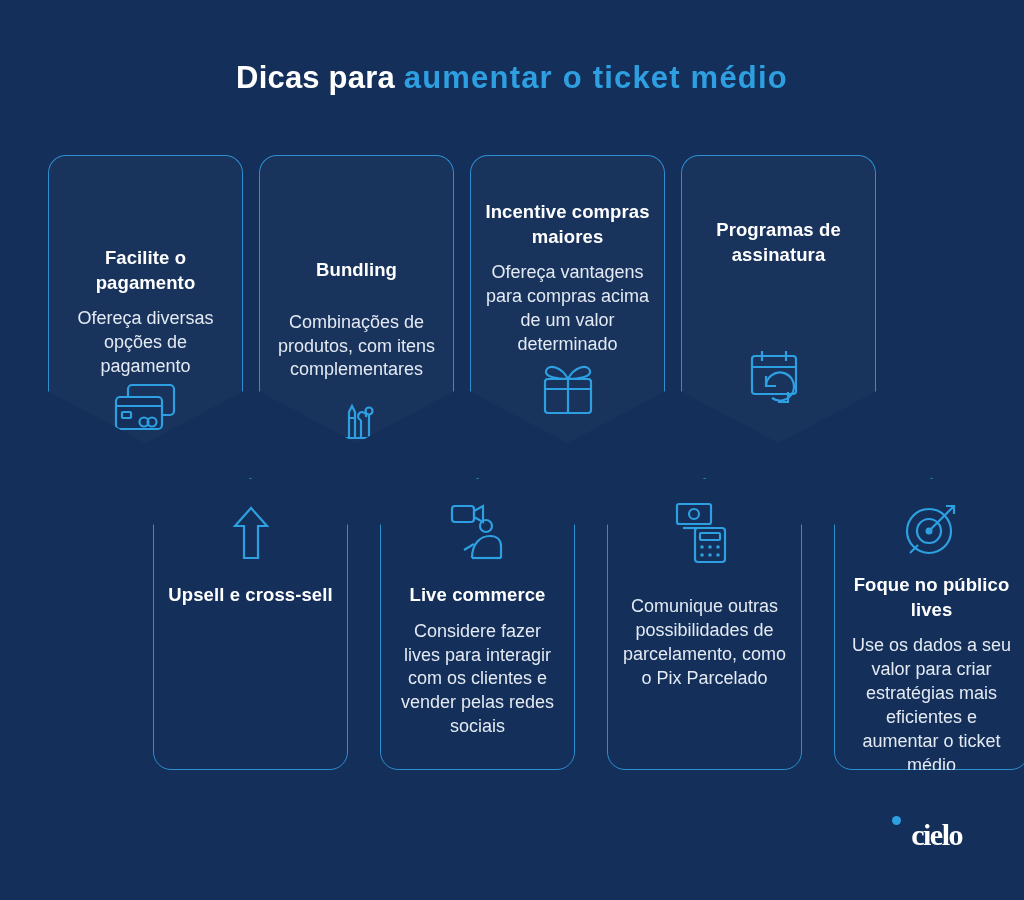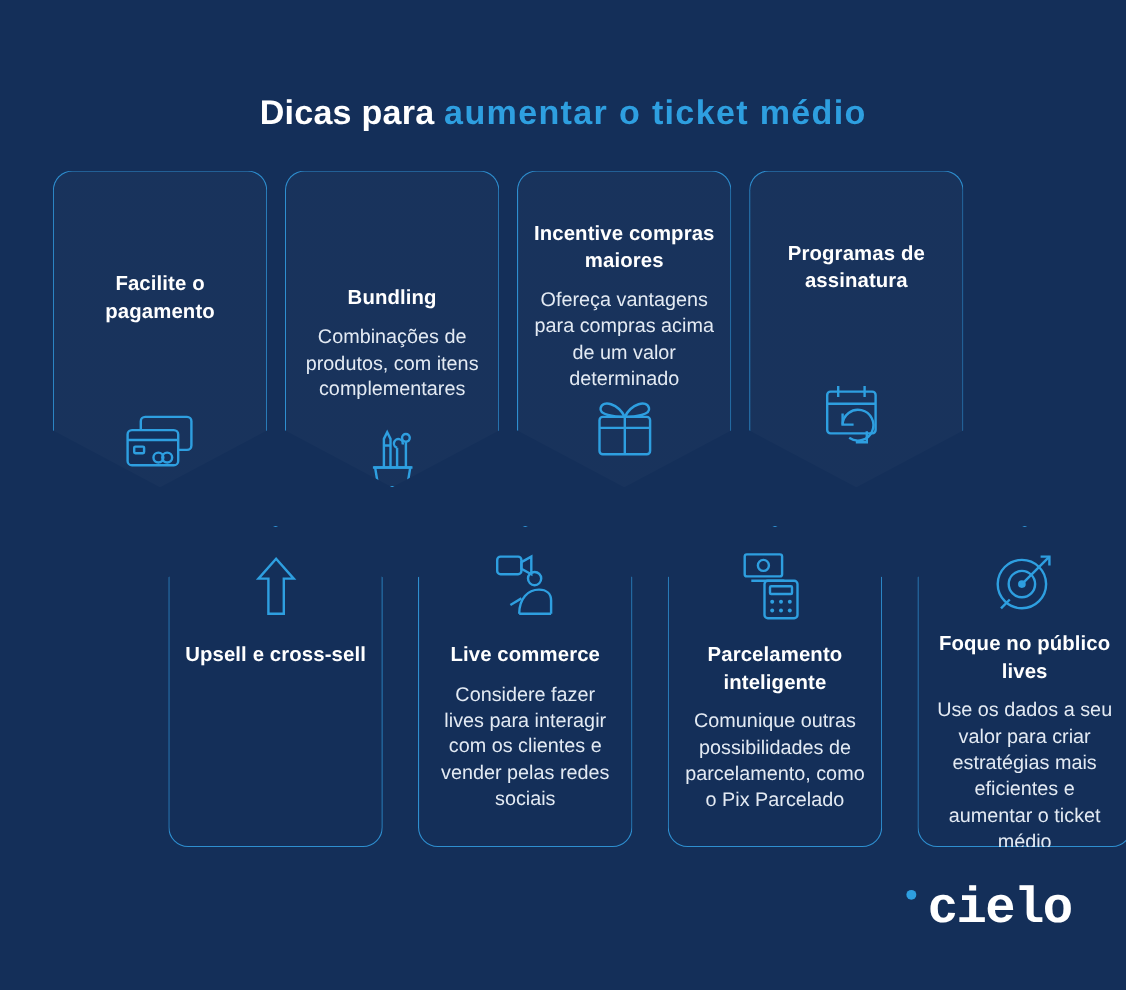--- a/index.html
+++ b/index.html
@@ -17,21 +17,21 @@
   .page {
     position: relative;
     width: 1024px;
     height: 900px;
     background: #142f59;
   }
 
   
   .title {
     position: absolute;
-    top: 85px;
+    top: 60px;
     left: 0;
     width: 1024px;
     text-align: center;
     font-size: 31px;
     font-weight: bold;
     letter-spacing: 0.2px;
     color: #ffffff;
   }
   .title .accent {
     color: #2e9fe0;
@@ -120,34 +120,34 @@
   .card-down .icon-box { margin-bottom: 64px; }
   .card-up .icon-box {
     margin-top: 0;
     margin-bottom: 8px;
     height: 82px;
   }
   .icon-box svg { display: block; }
 
   
   .nudge-1 { padding-top: 64px; text-align: center; }
-  .nudge-2 { padding-top: 76px; }
+  .nudge-2 { padding-top: 76px; gap: 16px; }
   .nudge-3 { padding-top: 18px; }
   .nudge-4 { padding-top: 36px; }
 
   
   .logo {
     position: absolute;
-    right: 50px;
+    right: 62px;
     bottom: 48px;
     color: #ffffff;
-    font-size: 46px;
+    font-size: 30px;
     font-weight: bold;
     letter-spacing: -1.5px;
-    font-family: Liberation Mono, monospace;
+    font-family: Liberation Serif, serif;
   }
   .logo .dot {
     display: inline-block;
     width: 9px;
     height: 9px;
     border-radius: 50%;
     background: #2e9fe0;
     position: relative;
     top: -20px;
     left: -19px;
@@ -161,20 +161,21 @@
 
   <div class="title">
     <span>Dicas para </span><span class="accent">aumentar o ticket médio</span>
   </div>
 
   <div class="row row-top">
 
     <div class="card card-down">
       <div class="card-inner nudge-1">
         <div class="card-title">Facilite o pagamento</div>
+        <div class="card-desc">Ofereça diversas opções de pagamento</div>
         <div class="icon-box">
           <svg width="76" height="64" viewBox="0 0 76 64" fill="none" stroke="#2e9fe0" stroke-width="2.2">
             <rect x="20" y="6" width="46" height="30" rx="4"></rect>
             <rect x="8" y="18" width="46" height="32" rx="4" fill="#142f59"></rect>
             <line x1="8" y1="27" x2="54" y2="27"></line>
             <rect x="14" y="33" width="9" height="6" rx="1"></rect>
             <circle cx="36" cy="43" r="4.5"></circle>
             <circle cx="44" cy="43" r="4.5"></circle>
           </svg>
         </div>
@@ -274,21 +275,20 @@
             <rect x="26" y="30" width="30" height="34" rx="3" fill="#142f59"></rect>
             <rect x="31" y="35" width="20" height="7" rx="1"></rect>
             <circle cx="33" cy="49" r="1.8" fill="#2e9fe0" stroke="none"></circle>
             <circle cx="41" cy="49" r="1.8" fill="#2e9fe0" stroke="none"></circle>
             <circle cx="49" cy="49" r="1.8" fill="#2e9fe0" stroke="none"></circle>
             <circle cx="33" cy="57" r="1.8" fill="#2e9fe0" stroke="none"></circle>
             <circle cx="41" cy="57" r="1.8" fill="#2e9fe0" stroke="none"></circle>
             <circle cx="49" cy="57" r="1.8" fill="#2e9fe0" stroke="none"></circle>
           </svg>
         </div>
-        <div class="card-title">Parcelamento inteligente</div>
         <div class="card-desc">Comunique outras possibilidades de parcelamento, como o Pix Parcelado</div>
       </div>
     </div>
 
     <div class="card card-up">
       <div class="card-inner">
         <div class="icon-box">
           <svg width="72" height="72" viewBox="0 0 72 72" fill="none" stroke="#2e9fe0" stroke-width="2.2">
             <circle cx="33" cy="38" r="22"></circle>
             <circle cx="33" cy="38" r="12"></circle>

